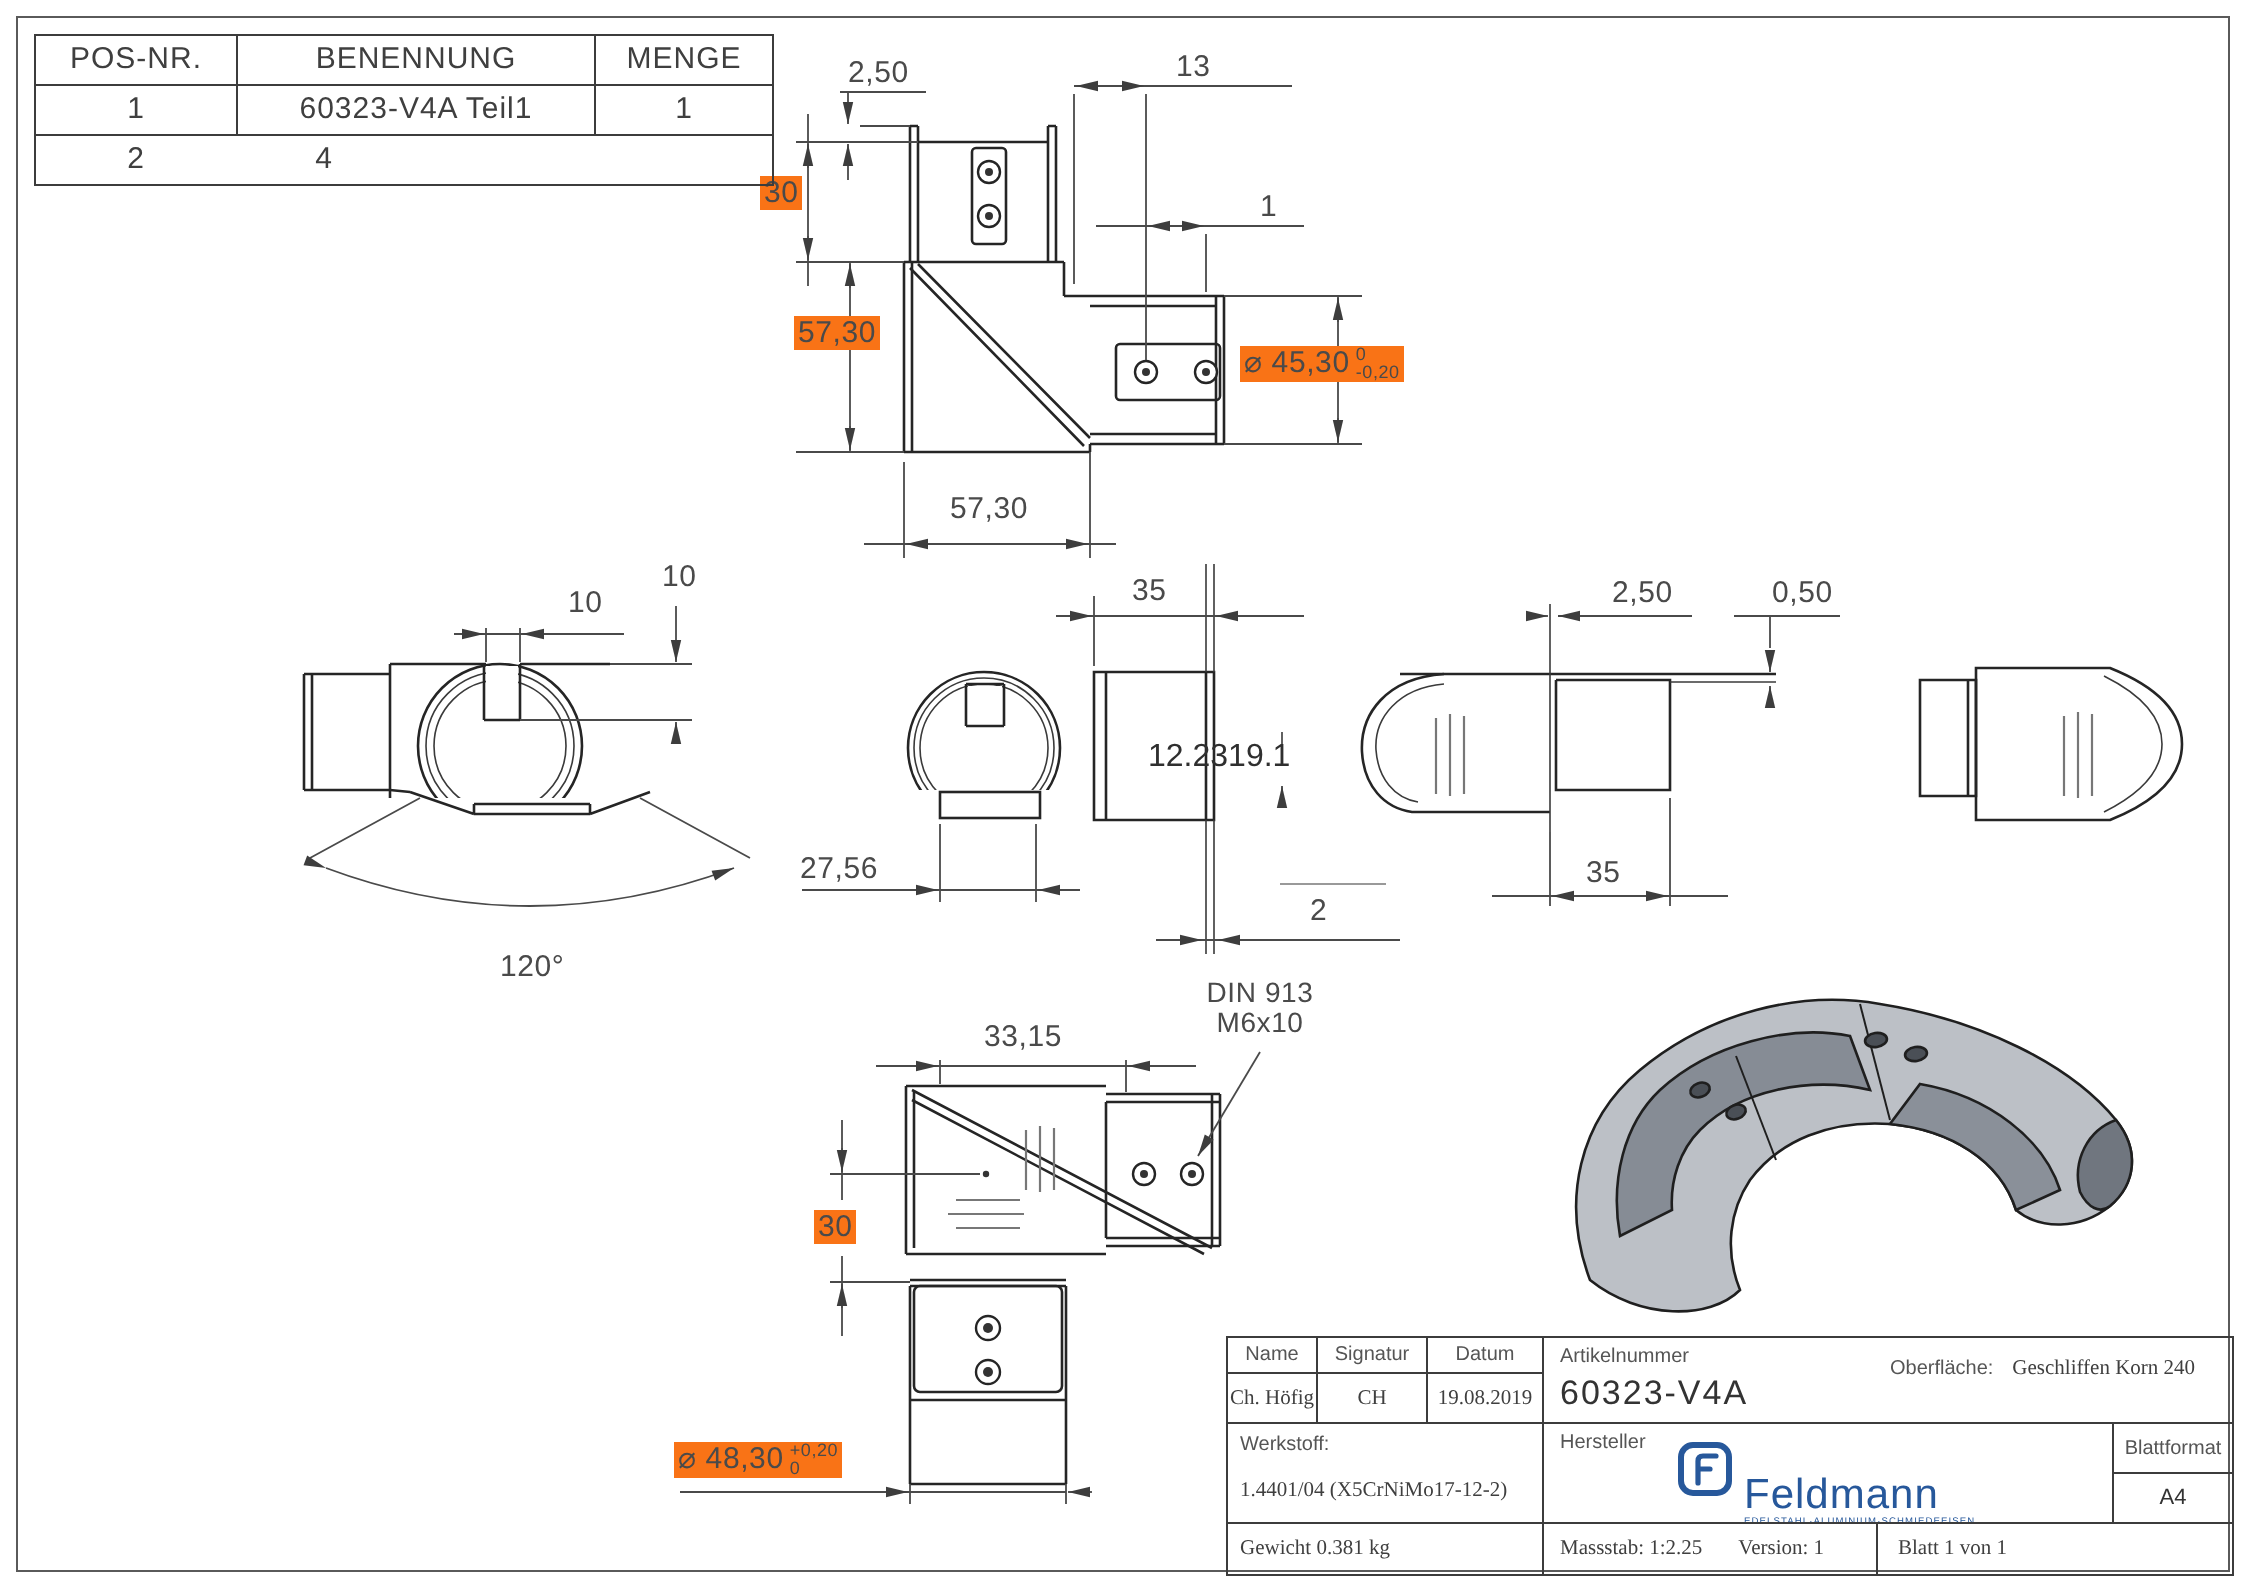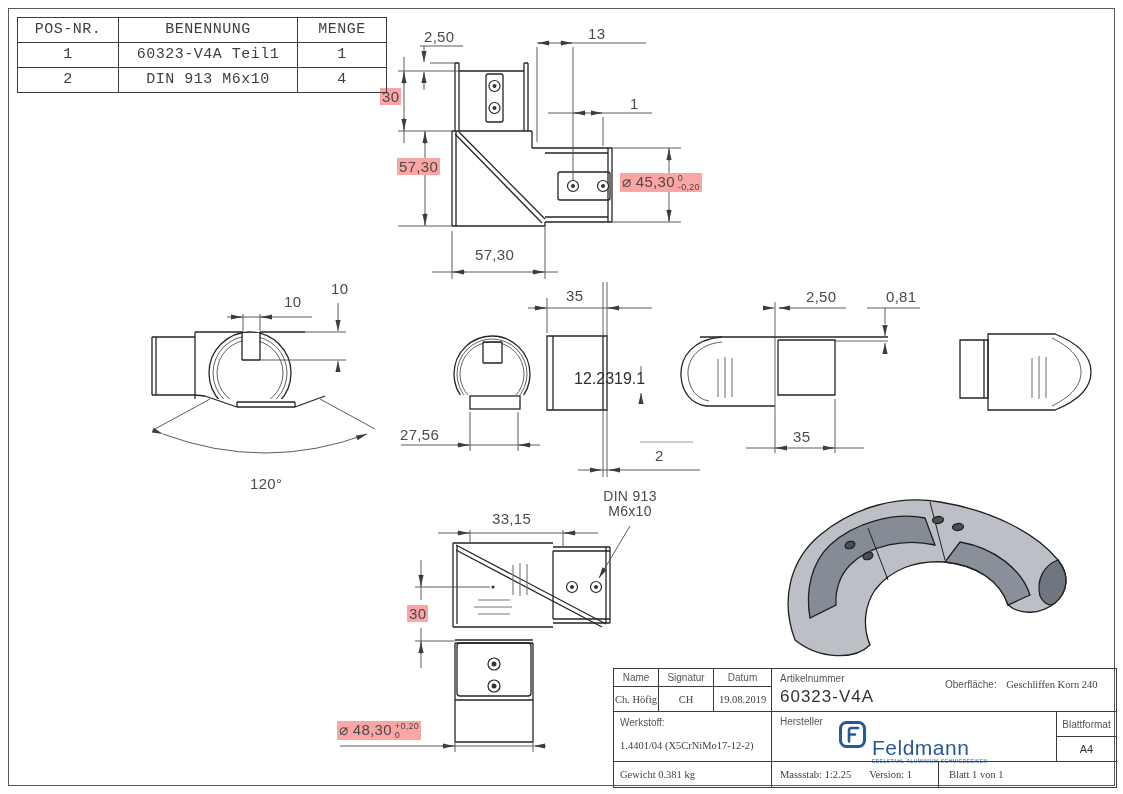--- a/index.html
+++ b/index.html
@@ -8,30 +8,30 @@
   #frame{position:absolute;left:8px;top:8px;right:8px;bottom:8px;border:1px solid #5a5a5a;}
   svg.lines{position:absolute;left:0;top:0;}
   .pl{stroke:#252525;stroke-width:1.3;fill:none;}
   .pt{stroke:#3a3a3a;stroke-width:0.8;fill:none;}
   .dl{stroke:#4a4a4a;stroke-width:0.9;fill:none;}
   .gl{stroke:#999;stroke-width:1;fill:none;}
   .hl{stroke:#777;stroke-width:1.1;fill:none;}
   .scr{stroke:#252525;stroke-width:1.2;fill:#fff;}
   .dot{fill:#333;stroke:none;}
   .dim{position:absolute;font-size:15px;color:#4a4a4a;letter-spacing:0.3px;white-space:nowrap;line-height:17px;}
-  .bgw{background:#fca5a5;padding:0 2px;}
+  .bgw{background:#f97316;padding:0 2px;}
   .tol{display:inline-flex;flex-direction:column;font-size:9px;line-height:9px;margin-left:3px;vertical-align:middle;color:#4a4a4a;}
   .tol i{font-style:normal;}
   .ctr{text-align:center;}
   .overlap{position:absolute;font-size:16px;color:#2f2f2f;letter-spacing:0;line-height:18px;}
   
   #ptable{position:absolute;left:17px;top:17px;border:1.5px solid #3c3c3c;color:#3f3f3f;font-size:15px;}
   #ptable .tr{display:flex;}
   #ptable .tr + .tr{border-top:1.5px solid #3c3c3c;}
-  #ptable .td{height:24px;line-height:24px;text-align:center;letter-spacing:0.5px;font-family:Liberation Mono, monospace;}
+  #ptable .td{height:24px;line-height:24px;text-align:center;letter-spacing:0.5px;}
   #ptable .c1{width:100px;}
   #ptable .c2{width:178px;border-left:1.5px solid #3c3c3c;border-right:1.5px solid #3c3c3c;}
   #ptable .c3{width:88px;}
   
   #tblock{position:absolute;left:613px;top:668px;width:502px;height:118px;border:1.5px solid #3c3c3c;color:#444;}
   #tblock .cell{position:absolute;box-sizing:border-box;}
   .lab{font-size:10px;color:#555;}
   .val{font-size:10.5px;color:#3f3f3f;font-family:Liberation Serif, serif;}
   .bR{border-right:1.2px solid #3c3c3c;}
   .bB{border-bottom:1.2px solid #3c3c3c;}
@@ -250,21 +250,21 @@
   <div class="dim" style="left:284px;top:293px">10</div>
   <div class="dim" style="left:331px;top:280px">10</div>
   <div class="dim" style="left:250px;top:475px">120°</div>
 
   <div class="dim" style="left:566px;top:287px">35</div>
   <div class="dim" style="left:400px;top:426px">27,56</div>
   <div class="overlap" style="left:574px;top:370px"><span>12.23</span><span>19.1</span></div>
   <div class="dim" style="left:655px;top:447px">2</div>
 
   <div class="dim" style="left:806px;top:288px">2,50</div>
-  <div class="dim" style="left:886px;top:288px">0,81</div>
+  <div class="dim" style="left:886px;top:288px">0,50</div>
   <div class="dim" style="left:793px;top:428px">35</div>
 
   <div class="dim" style="left:492px;top:510px">33,15</div>
   <div class="dim bgw" style="left:407px;top:605px">30</div>
   <div class="dim bgw" style="left:337px;top:721px">
     <span>⌀ 48,30</span><span class="tol">
         <i>+0,20</i>
         <i>0</i>
       </span>
   </div>
@@ -279,21 +279,20 @@
       <div class="td c2">BENENNUNG</div>
       <div class="td c3">MENGE</div>
     </div>
     <div class="tr">
       <div class="td c1">1</div>
       <div class="td c2">60323-V4A Teil1</div>
       <div class="td c3">1</div>
     </div>
     <div class="tr">
       <div class="td c1">2</div>
-      <div class="td c2">DIN 913 M6x10</div>
       <div class="td c3">4</div>
     </div>
   </div>
 
   <div id="tblock">
     <div class="cell bR bB cellc lab" style="left:0;top:0;width:45px;height:18px">Name</div>
     <div class="cell bR bB cellc lab" style="left:45px;top:0;width:55px;height:18px">Signatur</div>
     <div class="cell bB cellc lab" style="left:100px;top:0;width:57px;height:18px">Datum</div>
     <div class="cell bR cellc val" style="left:0;top:18px;width:45px;height:24px">Ch. Höfig</div>
     <div class="cell bR cellc val" style="left:45px;top:18px;width:55px;height:24px">CH</div>

